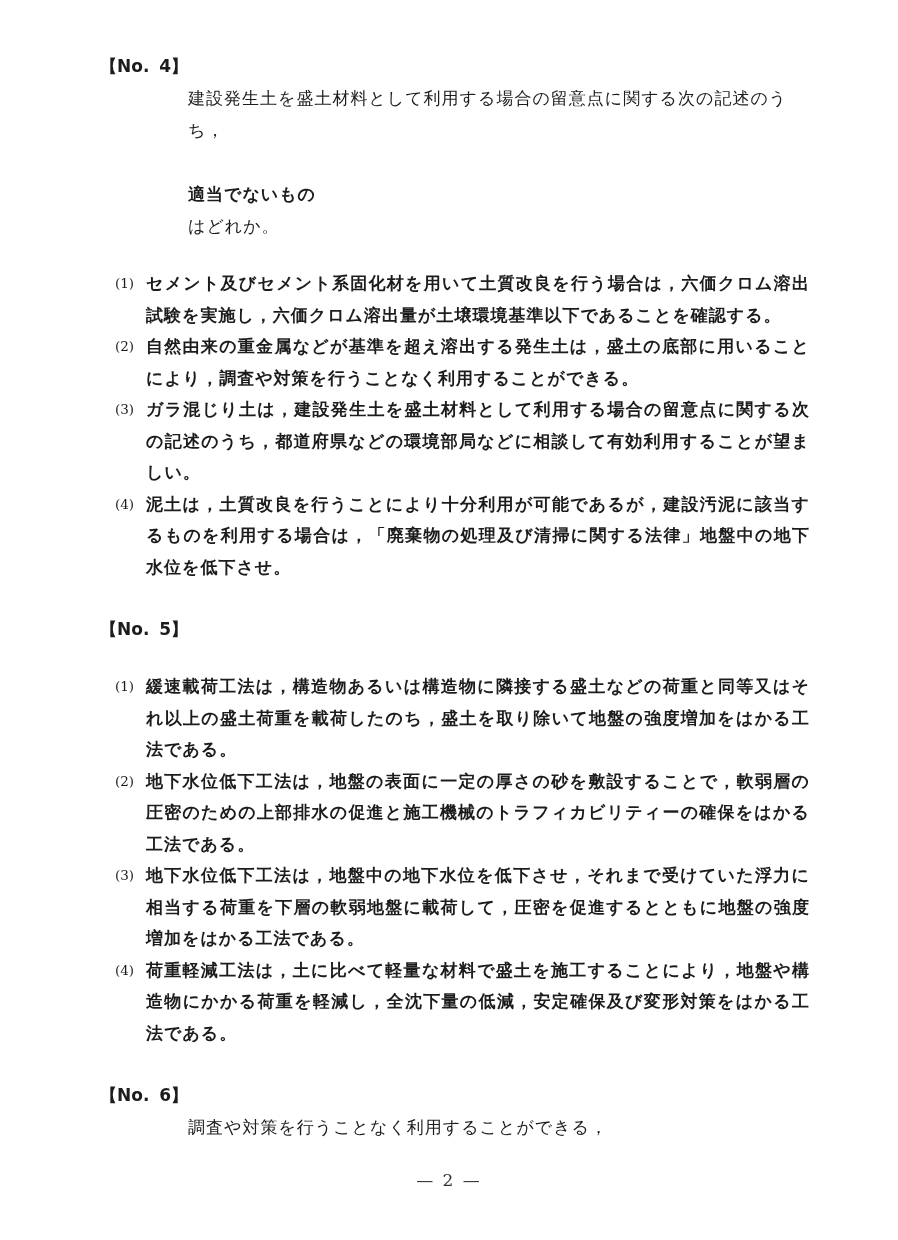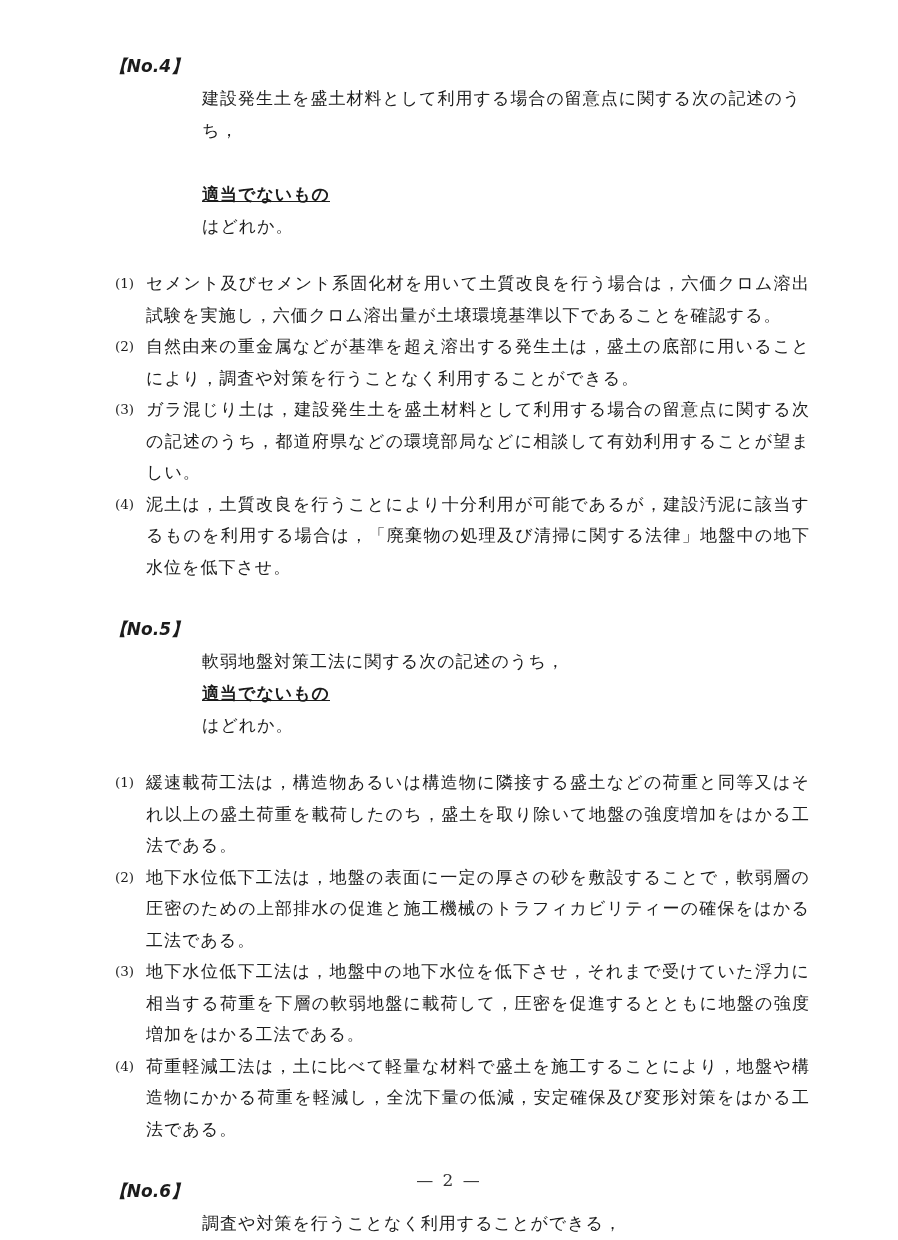--- a/index.html
+++ b/index.html
@@ -23,52 +23,50 @@
     align-items: flex-start;
     font-size: 17px;
     line-height: 32px;
   }
   .q-label {
     font-family: "DejaVu Sans", "Liberation Sans", sans-serif;
     font-weight: 700;
     width: 88px;
     flex-shrink: 0;
     display: flex;
-    justify-content: flex-end;
-    margin-right: 14px;
-    font-style: italic;
+    justify-content: space-between;
   }
   .q-text {
     flex: 1;
     white-space: pre-line;
     letter-spacing: 1px;
   }
   .q-bold {
     font-family: "DejaVu Sans", "Liberation Sans", sans-serif;
     font-weight: 700;
-    text-decoration: underline;
   }
   .options { margin-top: 26px; }
   .option {
     display: flex;
     align-items: flex-start;
     font-size: 17px;
     line-height: 31.5px;
   }
   .opt-num {
     flex-shrink: 0;
     width: 31px;
     padding-left: 15px;
     font-size: 13.5px;
     letter-spacing: 0;
   }
   .opt-text {
     flex: 1;
     text-align: justify;
     letter-spacing: 1px;
+    font-weight: bold;
   }
   .footer {
     position: absolute;
     left: 0;
     right: 0;
     top: 1170px;
     text-align: center;
     font-size: 17px;
     letter-spacing: 2px;
     color: #333;
@@ -112,25 +110,20 @@
         </div>
       </div>
     </section>
 
     <section class="question">
       <div class="q-header">
         <span class="q-label">
           <span>【No.</span>
           <span>5】</span>
         </span>
-        <span class="q-text">
-          <span>軟弱地盤対策工法に関する次の記述のうち，</span>
-          <span class="q-bold">適当でないもの</span>
-          <span>はどれか。</span>
-        </span>
       </div>
       <div class="options">
         <div class="option">
           <span class="opt-num">(1)</span>
           <span class="opt-text">緩速載荷工法は，構造物あるいは構造物に隣接する盛土などの荷重と同等又はそれ以上の盛土荷重を載荷したのち，盛土を取り除いて地盤の強度増加をはかる工法である。</span>
         </div>
         <div class="option">
           <span class="opt-num">(2)</span>
           <span class="opt-text">地下水位低下工法は，地盤の表面に一定の厚さの砂を敷設することで，軟弱層の圧密のための上部排水の促進と施工機械のトラフィカビリティーの確保をはかる工法である。</span>
         </div>

